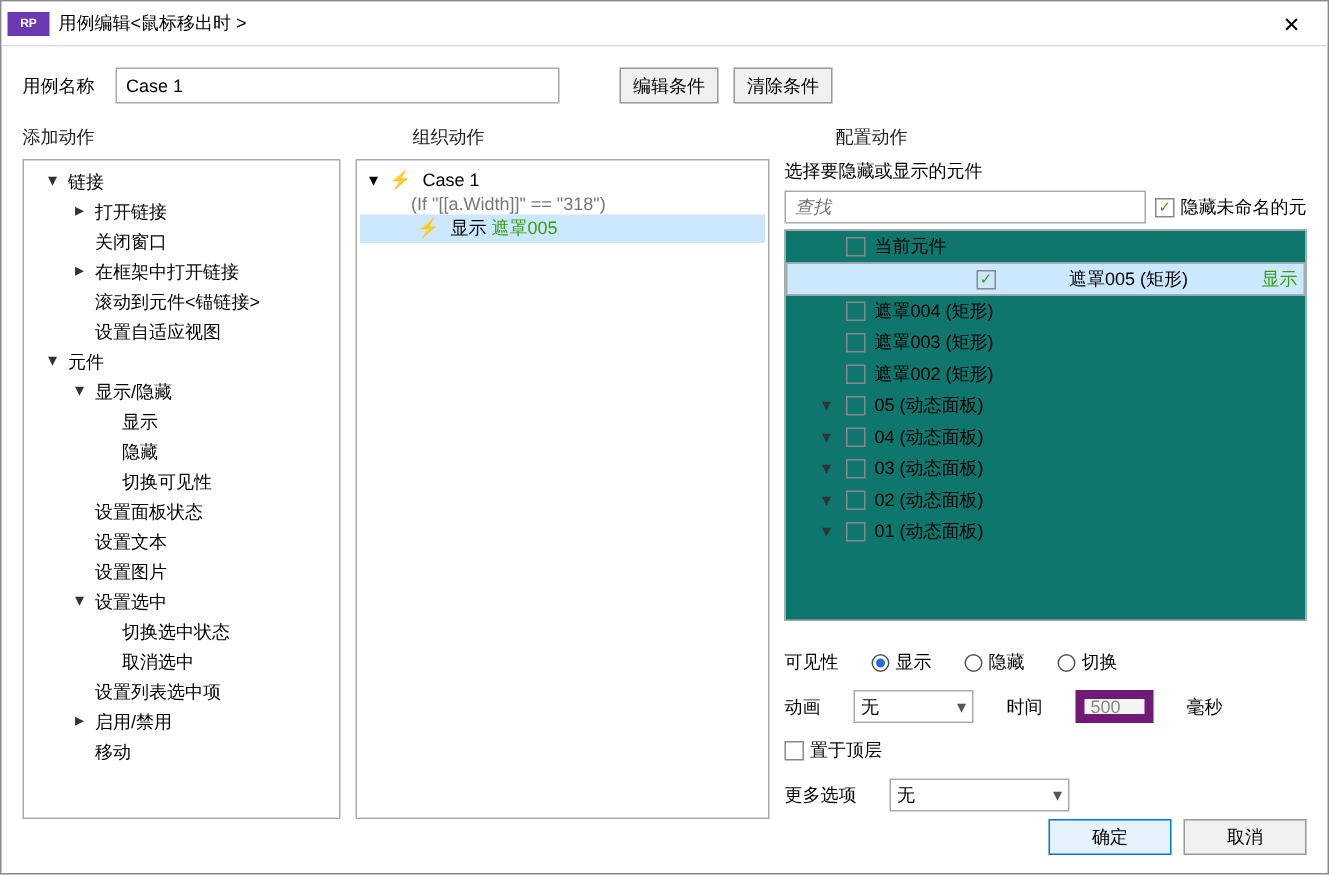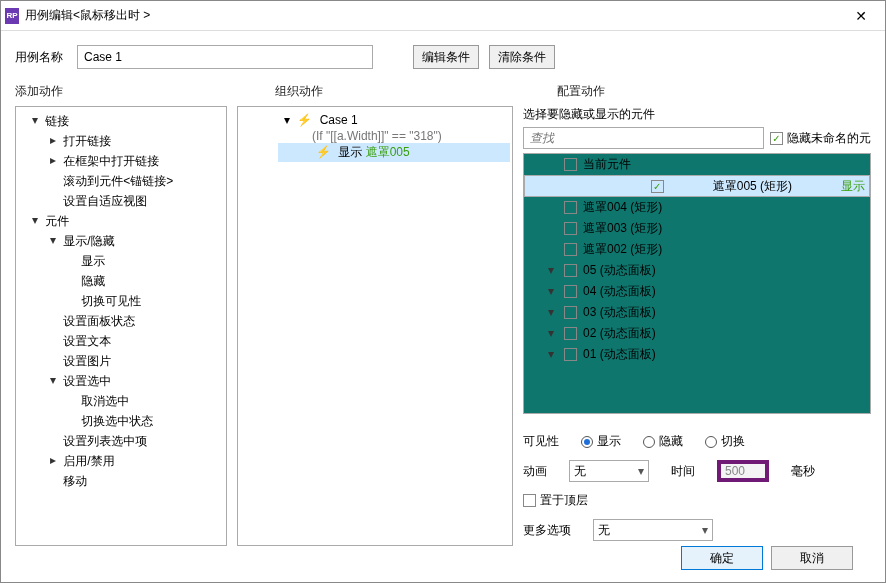--- a/index.html
+++ b/index.html
@@ -1,31 +1,31 @@
 <!DOCTYPE html>
 <html><head>
   <meta charset="utf-8">
   <style>
     * { box-sizing: border-box; font-family: "Microsoft YaHei", sans-serif; font-size: 12px; margin:0; padding:0;}
     body { width:886px; height:583px; background:#fff; border:1px solid #888; position:relative; overflow:hidden; }
     .title-bar { height:30px; background:#fff; border-bottom:1px solid #ddd; display:flex; align-items:center; padding:0 4px;}
-    .title-icon { width:14px; height:16px; background:#6b3ab3; color:#fff; font-size:8px; display:flex; align-items:center; justify-content:center; font-weight:bold; margin-right:6px;}
+    .title-icon { width:28px; height:16px; background:#6b3ab3; color:#fff; font-size:8px; display:flex; align-items:center; justify-content:center; font-weight:bold; margin-right:6px;}
     .title-text { flex:1; }
     .close-x { width:40px; height:28px; display:flex; align-items:center; justify-content:center; font-size:14px; }
     .upper { padding:14px 14px 10px 14px; display:flex; align-items:center; gap:10px;}
     .upper label{ margin-right:4px;}
     .case-input { width:296px; height:24px; border:1px solid #aaa; padding:0 6px;}
     .btn { height:24px; border:1px solid #999; background:#f0f0f0; padding:0 8px; display:inline-flex; align-items:center;}
     .section-labels { display:flex; padding:4px 14px 6px 14px; color:#222;}
     .lbl1{ width:218px;}
     .lbl2{ width:282px;margin-left:42px;}
     .lbl3{ flex:1;}
     .columns { display:flex; padding:0 14px; gap:0;}
     .col1 { width:212px; border:1px solid #aaa; height:440px; overflow:auto; background:#fff;}
-    .col2 { width:276px; border:1px solid #aaa; height:440px; margin-left:10px; background:#fff; overflow:auto;padding-left:38px;}
+    .col2 { width:276px; border:1px solid #aaa; height:440px; margin-left:10px; background:#fff; overflow:auto;}
     .col3 { flex:1; height:440px; margin-left:10px; display:flex; flex-direction:column;}
     ul { list-style:none; }
     .tree li { line-height:20px; white-space:nowrap;}
     .tree .arrow{ display:inline-block; width:10px; text-align:center; color:#333; transform:translateY(-1px);}
     .tree .arrow.open::before{content:"▾";}
     .tree .arrow.closed::before{content:"▸";}
     .tree .pad{ display:inline-block;}
     .tree a { color:#000; text-decoration:none; padding:1px 2px;}
     .col1 .tree { padding:4px 2px;}
     .col2-inner { padding:4px 2px;}
@@ -46,22 +46,22 @@
     .widget-list .tri::before{content:"▾";}
     .widget-list .dot{ width:10px; display:inline-block;}
     .ck{ width:13px; height:13px; border:1px solid #888; display:inline-flex; align-items:center; justify-content:center; font-size:10px; color:#389e0d;}
     .ck.checked::after{content:"✓";}
     .c3-bottom{ padding-top:14px;}
     .c3-bottom .row{ display:flex; align-items:center; gap:22px; padding:5px 0;}
     .radio{ width:12px; height:12px; border:1px solid #555; border-radius:50%; display:inline-flex; align-items:center; justify-content:center;}
     .radio.checked::after{content:""; width:6px; height:6px; background:#1e6fd9; border-radius:50%;}
     .sel{ border:1px solid #aaa; height:22px; background:#fff; display:inline-flex; align-items:center; justify-content:space-between; padding:0 4px;}
     .sel .dd{ color:#555;}
-    .time-input{ width:52px; height:22px; border:4px solid #701a75; text-align:left; padding:0 4px; color:#888; background:#f4f4f4;}
-    .footer{ position:absolute; bottom:12px; right:32px; display:flex; gap:8px;}
+    .time-input{ width:52px; height:22px; border:6px solid #701a75; text-align:left; padding:0 4px; color:#888; background:#f4f4f4;}
+    .footer{ position:absolute; bottom:12px; right:14px; display:flex; gap:8px;}
     .btn2{ width:82px; height:24px; border:1px solid #0078d7; background:#e5f1fb; display:flex; align-items:center; justify-content:center;}
     .btn3{ width:82px; height:24px; border:1px solid #999; background:#f0f0f0; display:flex; align-items:center; justify-content:center;}
     .grn{ color:#389e0d;}
   </style>
 </head>
 <body>
 
 <div class="title-bar">
   <div class="title-icon">RP</div>
   <div class="title-text">用例编辑&lt;鼠标移出时 &gt;</div>
@@ -84,34 +84,35 @@
   <div class="lbl1">添加动作</div>
   <div class="lbl2">组织动作</div>
   <div class="lbl3">配置动作</div>
 </div>
 
 <div class="columns">
   <div class="col1">
     <ul class="tree" id="add-tree">
         <li><span class="pad" style="width:12px"></span><span class="arrow open"></span> <a>链接</a></li>
         <li><span class="pad" style="width:30px"></span><span class="arrow closed"></span> <a>打开链接</a></li>
+        <li><span class="pad" style="width:30px"></span><span class="arrow" style="visibility:hidden;">▸</span> <a>关闭窗口</a></li>
         <li><span class="pad" style="width:30px"></span><span class="arrow closed"></span> <a>在框架中打开链接</a></li>
         <li><span class="pad" style="width:30px"></span><span class="arrow" style="visibility:hidden;">▸</span> <a>滚动到元件&lt;锚链接&gt;</a></li>
         <li><span class="pad" style="width:30px"></span><span class="arrow" style="visibility:hidden;">▸</span> <a>设置自适应视图</a></li>
         <li><span class="pad" style="width:12px"></span><span class="arrow open"></span> <a>元件</a></li>
         <li><span class="pad" style="width:30px"></span><span class="arrow open"></span> <a>显示/隐藏</a></li>
         <li><span class="pad" style="width:48px"></span><span class="arrow" style="visibility:hidden;">▸</span> <a>显示</a></li>
         <li><span class="pad" style="width:48px"></span><span class="arrow" style="visibility:hidden;">▸</span> <a>隐藏</a></li>
         <li><span class="pad" style="width:48px"></span><span class="arrow" style="visibility:hidden;">▸</span> <a>切换可见性</a></li>
         <li><span class="pad" style="width:30px"></span><span class="arrow" style="visibility:hidden;">▸</span> <a>设置面板状态</a></li>
         <li><span class="pad" style="width:30px"></span><span class="arrow" style="visibility:hidden;">▸</span> <a>设置文本</a></li>
         <li><span class="pad" style="width:30px"></span><span class="arrow" style="visibility:hidden;">▸</span> <a>设置图片</a></li>
         <li><span class="pad" style="width:30px"></span><span class="arrow open"></span> <a>设置选中</a></li>
+        <li><span class="pad" style="width:48px"></span><span class="arrow" style="visibility:hidden;">▸</span> <a>切换选中状态</a></li>
         <li><span class="pad" style="width:48px"></span><span class="arrow" style="visibility:hidden;">▸</span> <a>取消选中</a></li>
-        <li><span class="pad" style="width:48px"></span><span class="arrow" style="visibility:hidden;">▸</span> <a>切换选中状态</a></li>
         <li><span class="pad" style="width:30px"></span><span class="arrow" style="visibility:hidden;">▸</span> <a>设置列表选中项</a></li>
         <li><span class="pad" style="width:30px"></span><span class="arrow closed"></span> <a>启用/禁用</a></li>
         <li><span class="pad" style="width:30px"></span><span class="arrow" style="visibility:hidden;">▸</span> <a>移动</a></li>
       </ul>
   </div>
 
   <div class="col2">
     <div class="col2-inner">
       <div class="col2-row">
         <span class="arrow open"></span>

